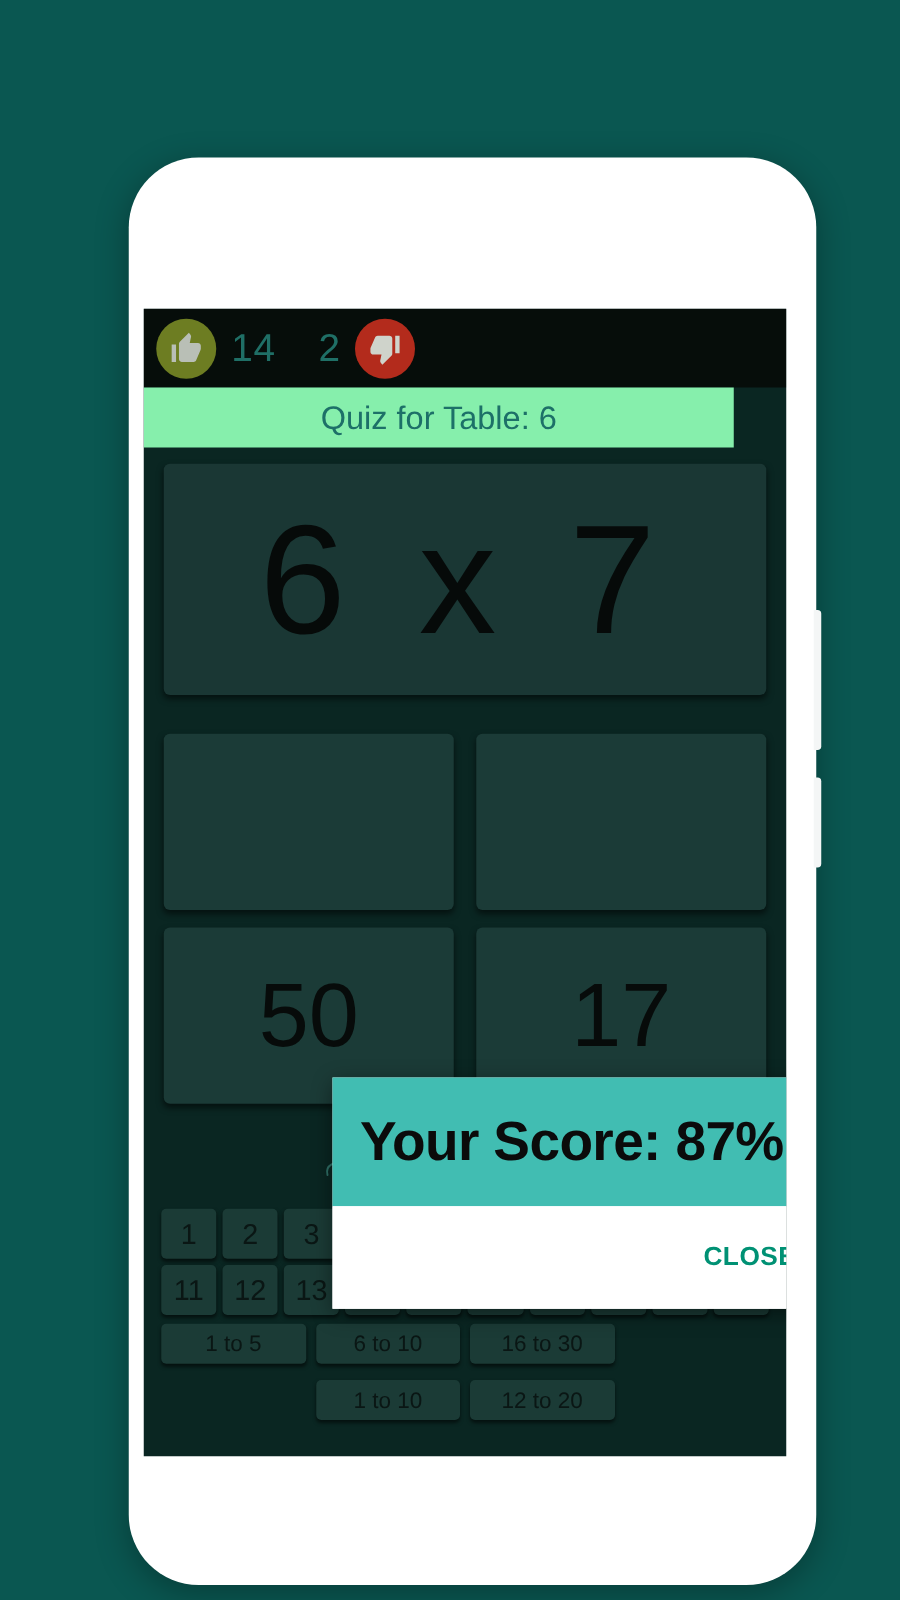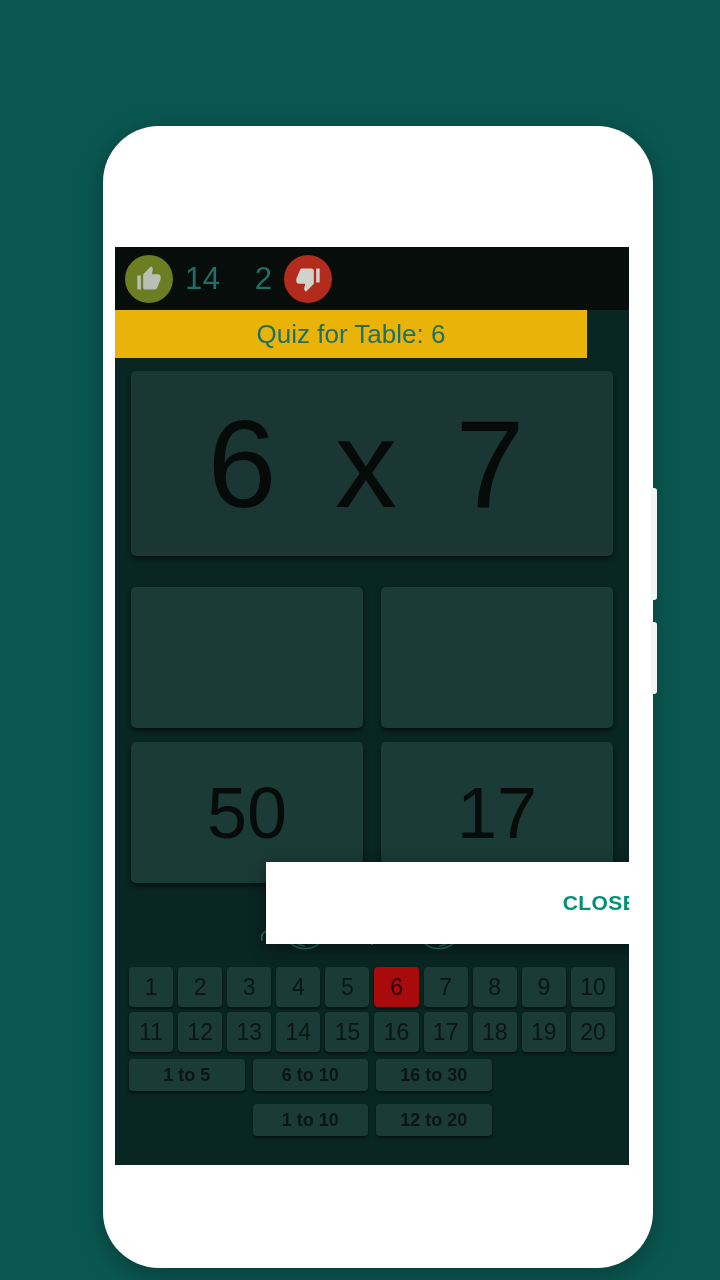--- a/index.html
+++ b/index.html
@@ -111,21 +111,21 @@
   #quiz-subtitle {
     position: absolute;
     left: 0; top: 63px;
     width: 472px;
     height: 48px;
     color: #1d7068;
     font-size: 26px;
     display: flex;
     align-items: center;
     justify-content: center;
-    background: #eab308;
+    background: #86efac;
   }
 
   
   #question-card {
     position: absolute;
     left: 16px;
     top: 124px;
     width: 482px;
     height: 185px;
     background: #1a3734;
@@ -232,21 +232,21 @@
 
   .range-button {
     height: 32px;
     background: #1b3b36;
     border-radius: 4px;
     display: flex;
     align-items: center;
     justify-content: center;
     color: #0a1614;
     font-size: 18px;
-    font-weight: 700;
+    font-weight: 400;
     cursor: pointer;
     box-shadow: 0 2px 3px rgba(0,0,0,0.55);
   }
 
   
   #score-dialog {
     position: absolute;
     left: 151px;
     top: 615px;
     width: 443px;
@@ -364,18 +364,21 @@
       <div class="range-button">1 to 5</div>
       <div class="range-button">6 to 10</div>
       <div class="range-button">16 to 30</div>
     </div>
   <div id="range-row-2">
       <div class="range-button">1 to 10</div>
       <div class="range-button">12 to 20</div>
     </div>
 
   <div id="score-dialog">
+    <div id="score-dialog-header">
+      <div id="score-dialog-title">Your Score: 87%</div>
+    </div>
     <div id="score-dialog-body">
       <button id="close-me-button">CLOSE ME!</button>
     </div>
   </div>
 
 </div>
 
 </body></html>

